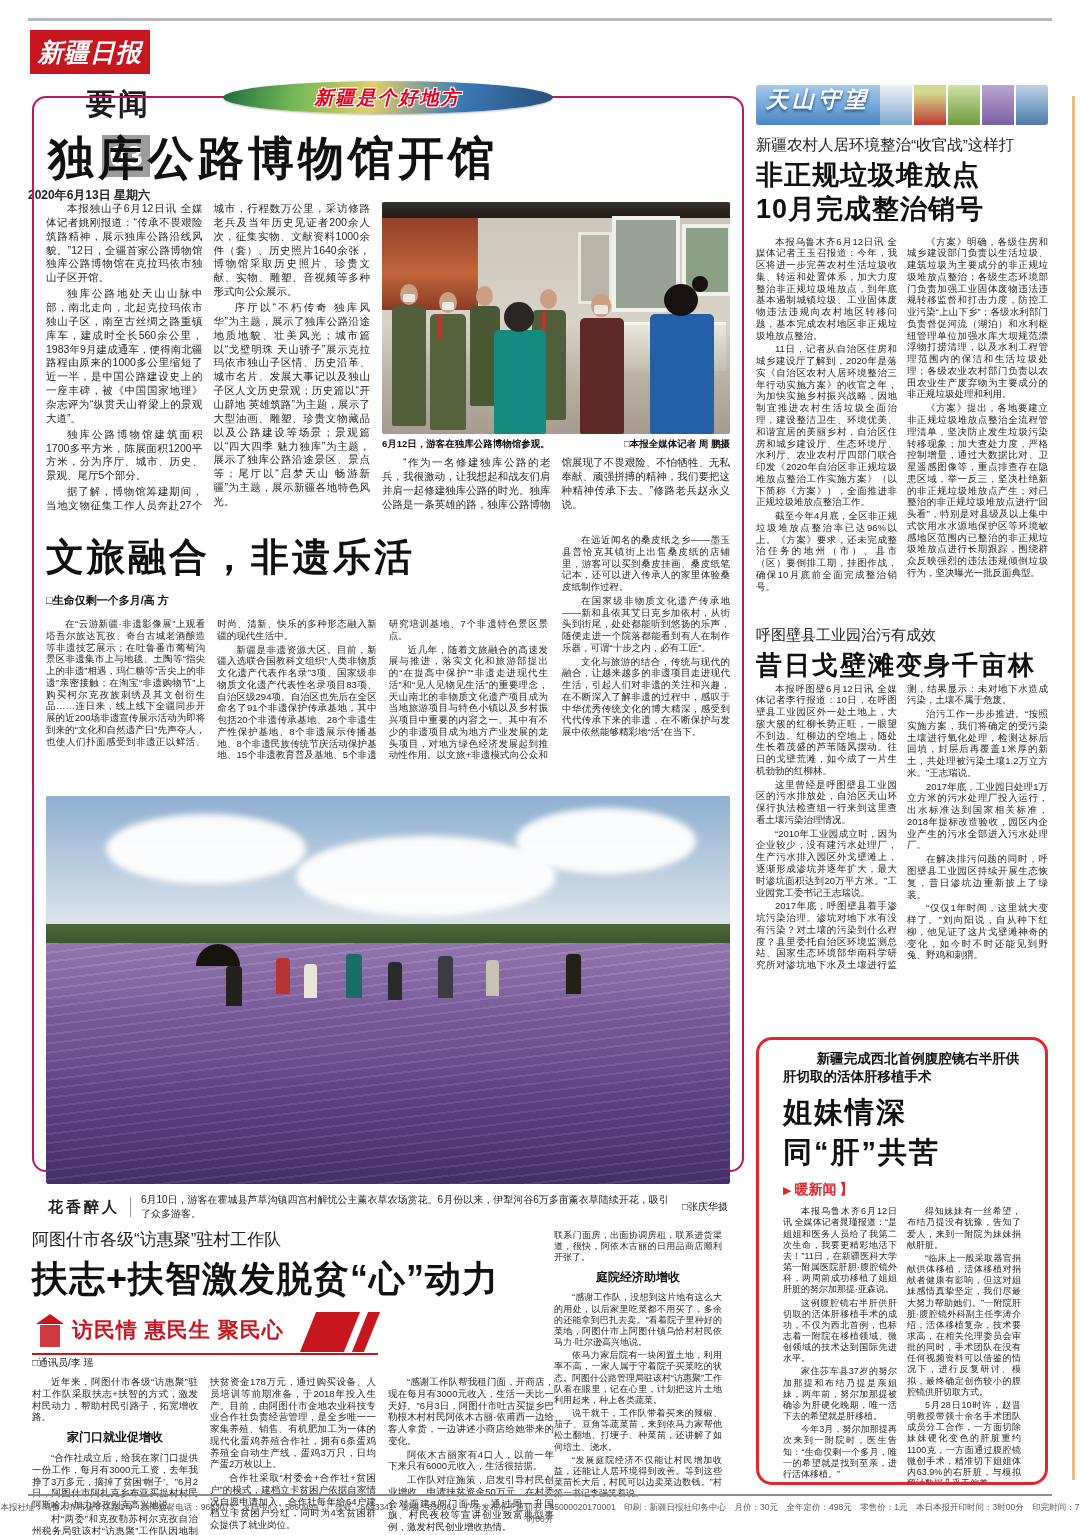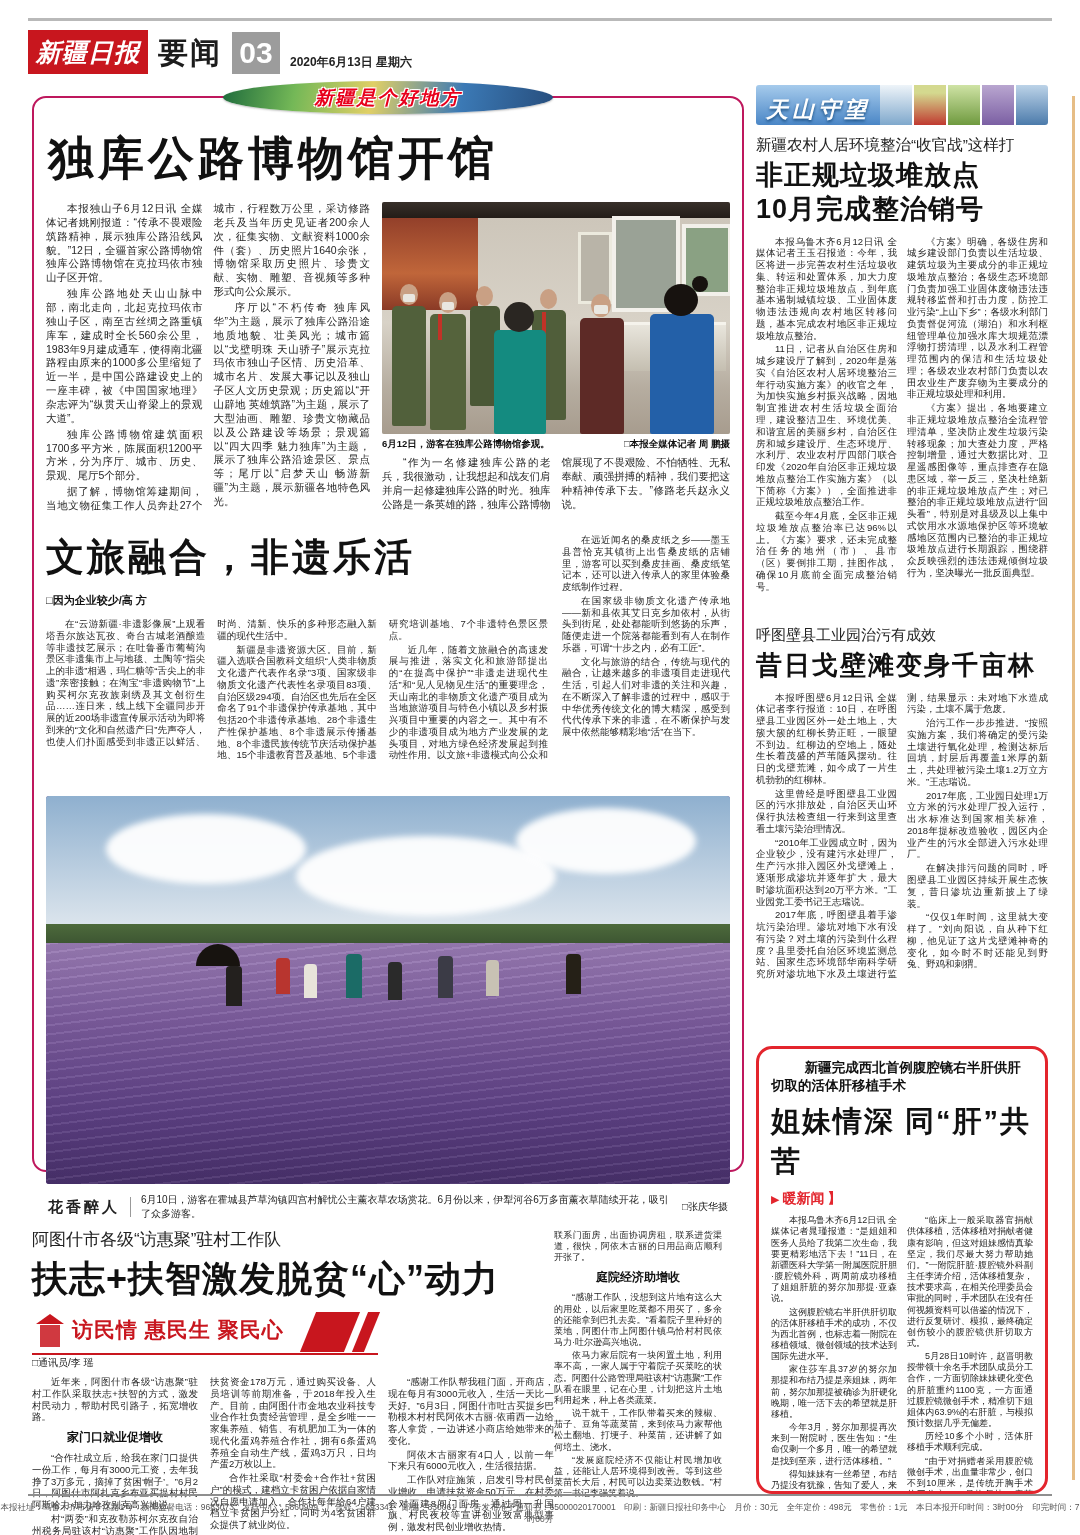--- a/index.html
+++ b/index.html
@@ -4,21 +4,21 @@
 <style>
   html,body{margin:0;padding:0;background:#f2f2f2;}
   .page{position:relative;width:1080px;height:1535px;background:#fff;overflow:hidden;
         font-family:"Liberation Sans","DejaVu Sans",sans-serif;color:#1c1c1c;}
   .abs{position:absolute;}
   p{margin:0 0 2px 0;text-indent:2em;text-align:justify;font-size:9.5px;line-height:1.24;color:#262626;}
   h1,h2,h3{margin:0;color:#111;font-weight:bold;}
 
   
   .top-rule{position:absolute;left:28px;right:28px;top:18px;height:3px;background:#b9b9b9;}
-  .masthead{position:absolute;left:28px;top:30px;display:flex;align-items:flex-end;gap:10px;}
+  .masthead{position:absolute;left:28px;top:30px;display:flex;align-items:flex-end;gap:10px;flex-direction:column;}
   .logo{width:120px;height:44px;background:#c8161e;color:#fff;display:flex;align-items:center;justify-content:center;
         font-family:"DejaVu Serif","Liberation Serif",serif;font-size:25px;font-weight:bold;font-style:italic;letter-spacing:1px;}
   .section-name{font-size:30px;font-weight:bold;letter-spacing:2px;}
   .page-num{width:48px;height:42px;background:#9c9c9c;color:#fff;font-size:30px;font-weight:bold;
             display:flex;align-items:center;justify-content:center;}
   .m-date{font-size:12px;font-weight:bold;color:#222;padding-bottom:3px;}
 
   
   .left-col{position:absolute;left:32px;top:96px;width:712px;}
   .orange-box{position:relative;border:2px solid #be185d;border-radius:14px;height:1076px;padding:0 12px;box-sizing:border-box;}
@@ -64,34 +64,34 @@
   .pov-banner .underline{position:absolute;left:0;bottom:-3px;width:100%;height:2px;background:#c8161e;}
   .pov-byline{font-size:10px;margin:4px 0 6px;color:#222;}
   .pov-body{columns:3;column-gap:12px;height:186px;overflow:hidden;}
   .pov-right{width:168px;height:288px;overflow:hidden;padding-top:2px;}
   .pov-right p{font-size:9px;}
   .subhead{font-size:12px;font-weight:bold;text-align:center;margin:6px 0;color:#111;}
 
   
   .right-col{position:absolute;left:756px;top:85px;width:292px;}
   .ts-banner{display:flex;height:40px;margin-bottom:10px;border-radius:3px;overflow:hidden;}
-  .ts-left{flex:1;background:linear-gradient(180deg,#a6cbec,#4a86c6);display:flex;align-items:flex-end;justify-content:center;}
+  .ts-left{flex:1;background:linear-gradient(180deg,#a6cbec,#4a86c6);display:flex;align-items:flex-start;justify-content:center;}
   .ts-text{color:#fff;font-weight:bold;font-style:italic;font-size:22px;letter-spacing:4px;text-shadow:0 2px 3px #1a4f82;}
   .ts-tiles{display:flex;gap:2px;}
   .ts-tile{width:32px;height:40px;}
 
   .trash-kicker{font-size:15.5px;color:#222;margin:2px 0 3px;}
   .trash-headline{font-size:27px;line-height:1.25;letter-spacing:1px;margin-bottom:9px;}
   .trash-body{columns:2;column-gap:10px;height:374px;overflow:hidden;margin-bottom:16px;}
 
   .gobi-kicker{font-size:15px;color:#222;margin:0 0 3px;}
-  .gobi-headline{font-size:26px;letter-spacing:2px;margin-bottom:9px;}
+  .gobi-headline{font-size:26px;letter-spacing:2px;}
   .gobi-body{columns:2;column-gap:10px;height:342px;overflow:hidden;margin-bottom:12px;}
 
-  .liver-box{border:3px solid #e3252d;border-radius:16px;padding:10px 12px 8px;height:448px;box-sizing:border-box;overflow:hidden;}
+  .liver-box{border:3px solid #e3252d;border-radius:16px;padding:10px 24px 8px;height:448px;box-sizing:border-box;overflow:hidden;}
   .liver-kicker{font-size:13.5px;font-weight:bold;text-indent:2.5em;line-height:1.4;margin-bottom:6px;color:#111;}
   .liver-headline{font-size:29px;letter-spacing:2px;margin-bottom:8px;}
   .liver-tag{display:flex;align-items:center;gap:3px;color:#e3252d;font-weight:bold;font-size:14px;margin-bottom:7px;}
   .liver-tag .arrow{font-size:11px;}
   .liver-body{columns:2;column-gap:10px;height:296px;overflow:hidden;}
   .liver-body p{font-size:9px;}
 
   .right-edge{position:absolute;right:5px;top:96px;width:3px;height:1384px;background:#e6bd85;}
 
   
@@ -169,21 +169,21 @@
           </div>
           <div class="lead-cont">
             <p>“作为一名修建独库公路的老兵，我很激动，让我想起和战友们肩并肩一起修建独库公路的时光。独库公路是一条英雄的路，独库公路博物馆展现了不畏艰险、不怕牺牲、无私奉献、顽强拼搏的精神，我们要把这种精神传承下去。”修路老兵赵永义说。</p>
           </div>
         </div>
       </div>
 
       <div class="culture">
         <div class="culture-left">
           <h2 class="culture-headline">文旅融合，非遗乐活</h2>
-          <div class="culture-byline">□因为企业较少/高 方</div>
+          <div class="culture-byline">□生命仅剩一个多月/高 方</div>
           <div class="culture-body">
             <p>在“云游新疆·非遗影像展”上观看塔吾尔族达瓦孜、奇台古城老酒酿造等非遗技艺展示；在吐鲁番市葡萄沟景区非遗集市上与地毯、土陶等“指尖上的非遗”相遇，玛仁糖等“舌尖上的非遗”亲密接触；在淘宝“非遗购物节”上购买柯尔克孜族刺绣及其文创衍生品……连日来，线上线下全疆同步开展的近200场非遗宣传展示活动为即将到来的“文化和自然遗产日”先声夺人，也使人们扑面感受到非遗正以鲜活、时尚、清新、快乐的多种形态融入新疆的现代生活中。</p>
             <p>新疆是非遗资源大区。目前，新疆入选联合国教科文组织“人类非物质文化遗产代表作名录”3项、国家级非物质文化遗产代表性名录项目83项、自治区级294项。自治区也先后在全区命名了91个非遗保护传承基地，其中包括20个非遗传承基地、28个非遗生产性保护基地、8个非遗展示传播基地、8个非遗民族传统节庆活动保护基地、15个非遗教育普及基地、5个非遗研究培训基地、7个非遗特色景区景点。</p>
             <p>近几年，随着文旅融合的高速发展与推进，落实文化和旅游部提出的“在提高中保护”“非遗走进现代生活”和“见人见物见生活”的重要理念，天山南北的非物质文化遗产项目成为当地旅游项目与特色小镇以及乡村振兴项目中重要的内容之一。其中有不少的非遗项目成为地方产业发展的龙头项目，对地方绿色经济发展起到推动性作用。以文旅+非遗模式向公众和游客开放的景点和景区，让游客沉浸式体验非遗，使新疆非遗文化得到前所未有的关注，也为新疆旅游赋予了更为深厚的文化内涵。</p>
           </div>
         </div>
         <div class="culture-right">
           <p>在远近闻名的桑皮纸之乡——墨玉县普恰克其镇街上出售桑皮纸的店铺里，游客可以买到桑皮挂画、桑皮纸笔记本，还可以进入传承人的家里体验桑皮纸制作过程。</p>
           <p>在国家级非物质文化遗产传承地——新和县依其艾日克乡加依村，从街头到街尾，处处都能听到悠扬的乐声，随便走进一个院落都能看到有人在制作乐器，可谓“十步之内，必有工匠”。</p>
           <p>文化与旅游的结合，传统与现代的融合，让越来越多的非遗项目走进现代生活，引起人们对非遗的关注和兴趣，在不断深入了解非遗的过程中，感叹于中华优秀传统文化的博大精深，感受到代代传承下来的非遗，在不断保护与发展中依然能够精彩地“活”在当下。</p>

